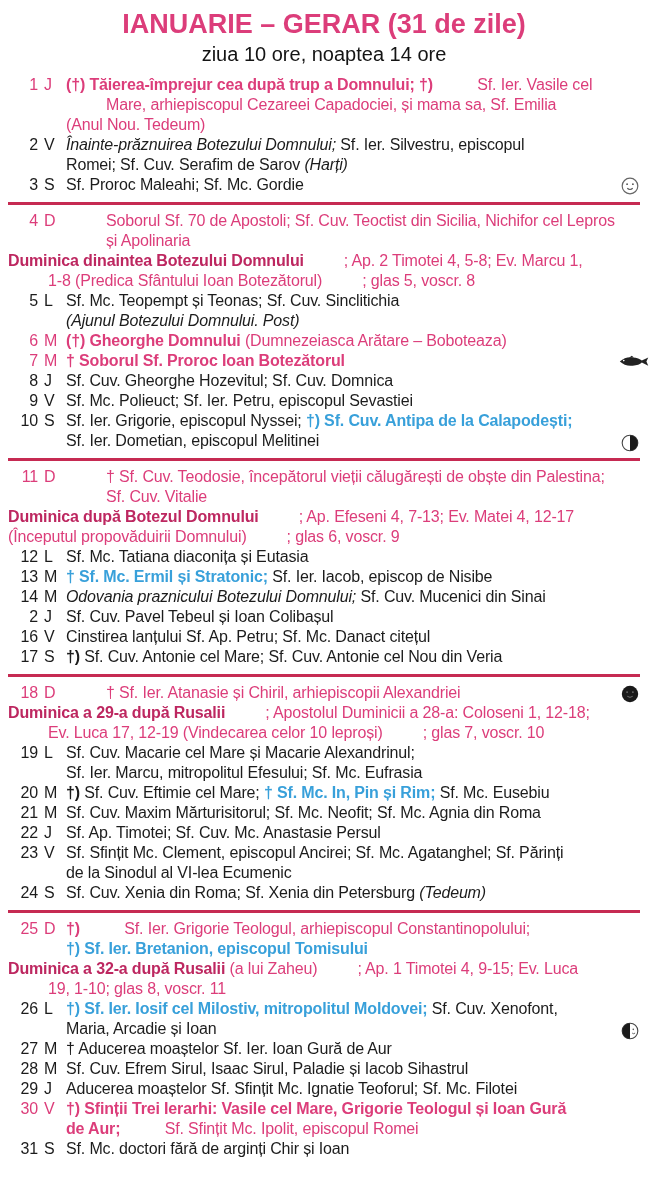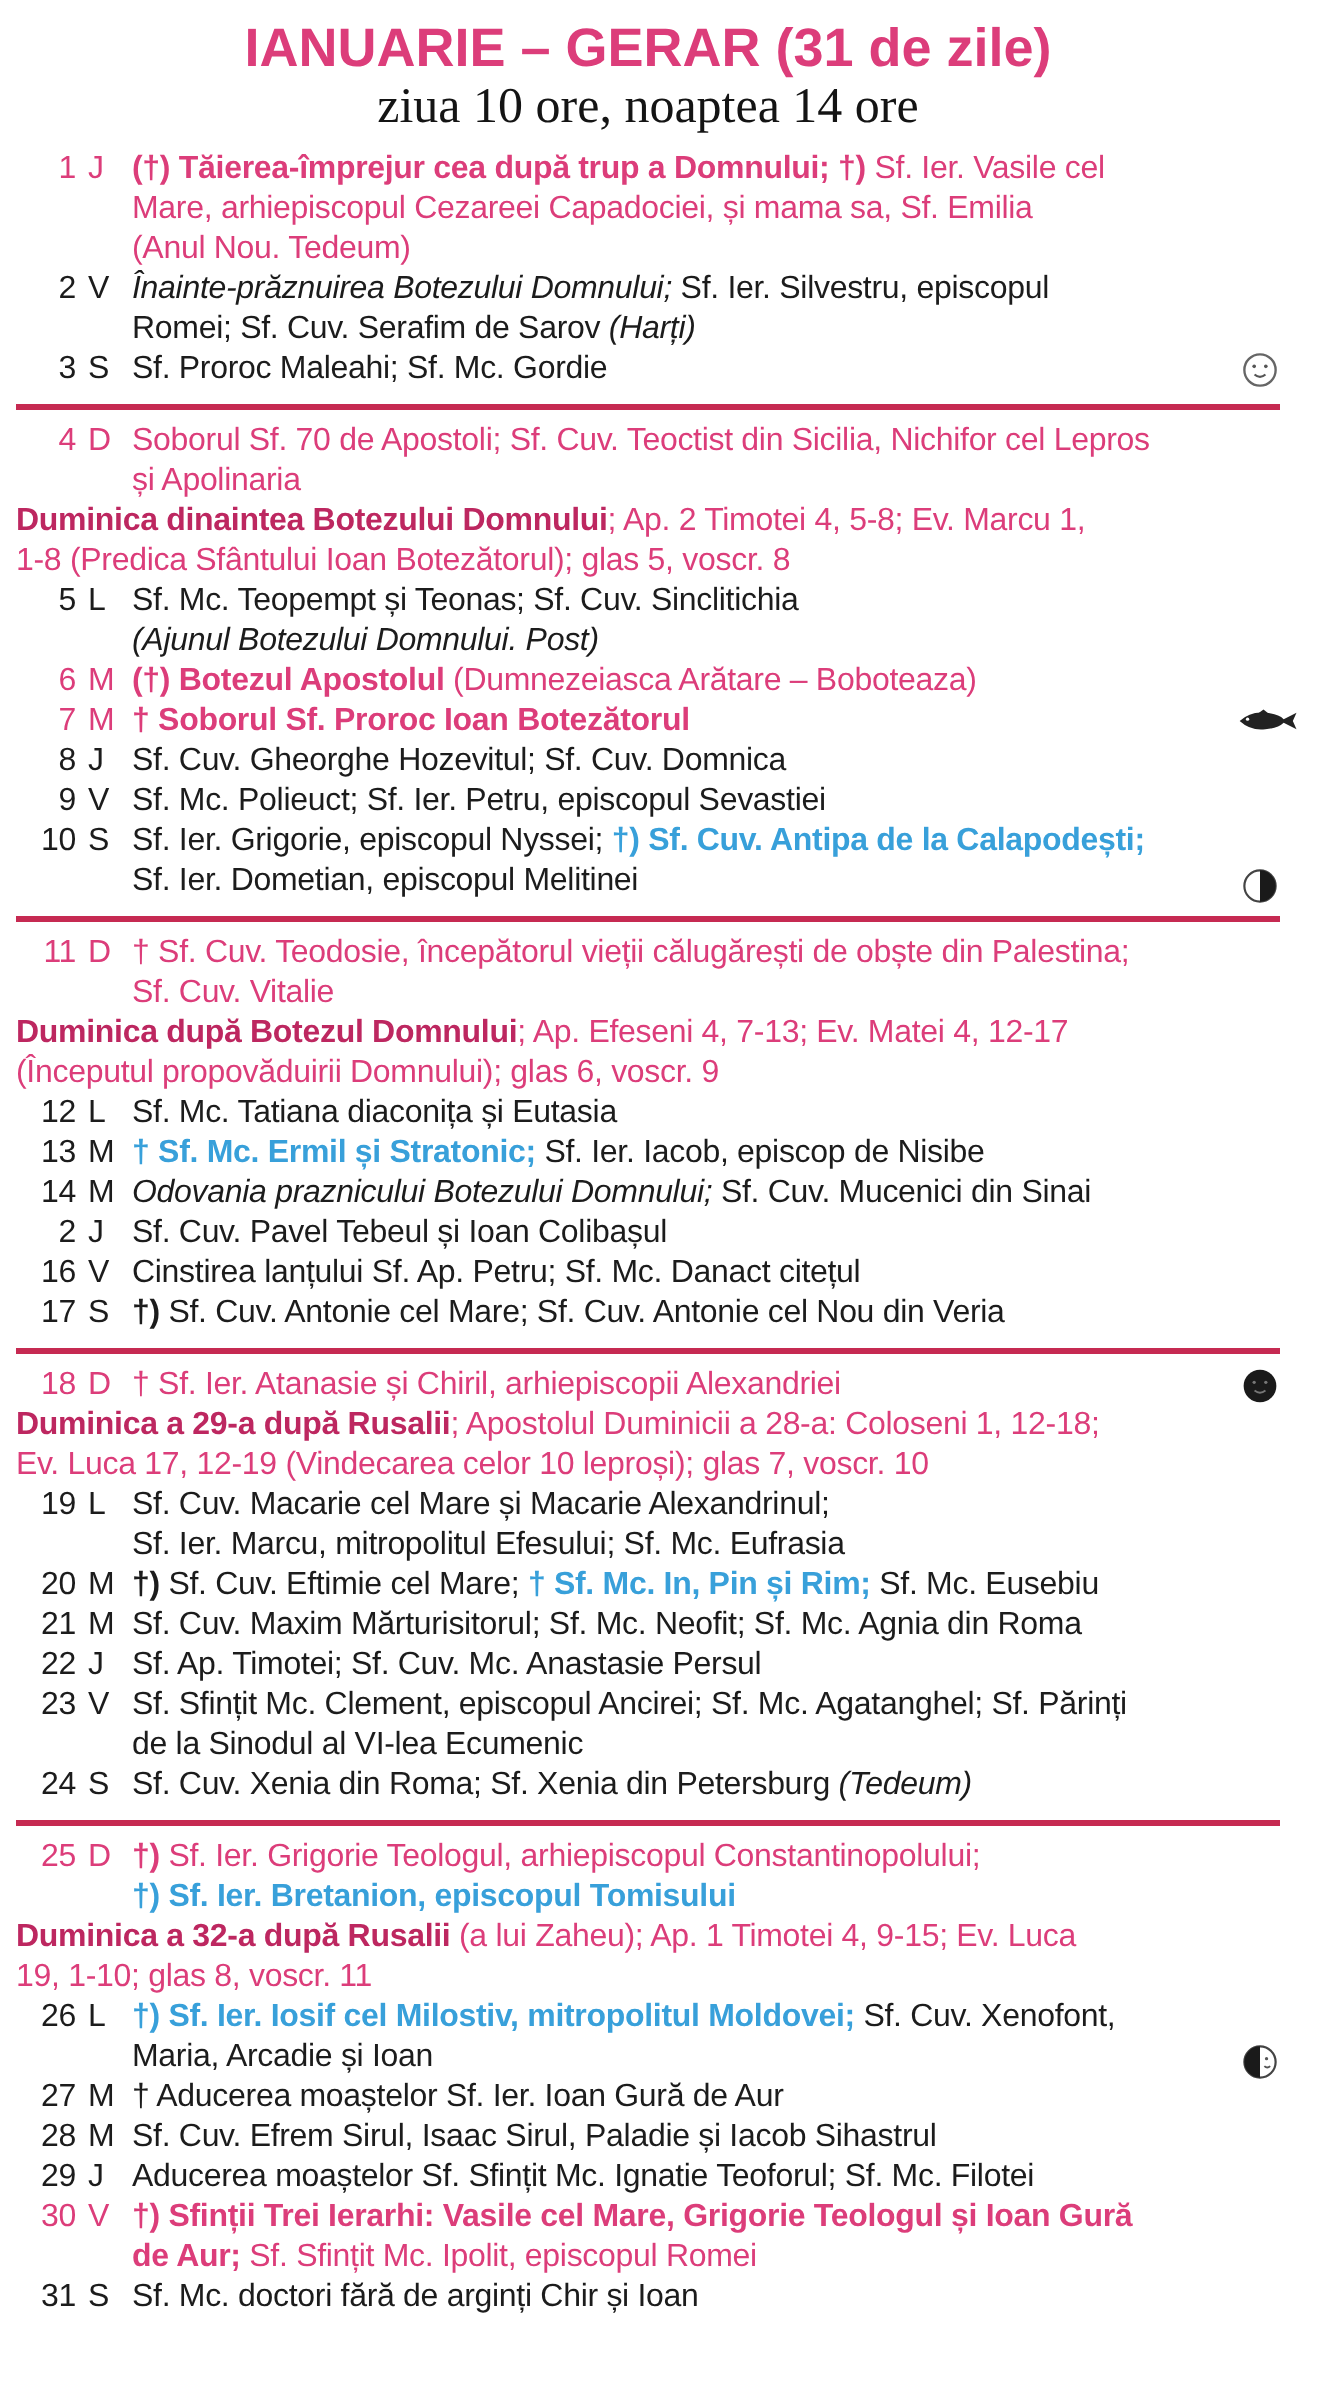--- a/index.html
+++ b/index.html
@@ -6,38 +6,38 @@
   body{
     width:660px;height:1202px;overflow:hidden;
     font-family:"Liberation Sans",sans-serif;
     color:var(--black,#1c1c1c);
   }
   .page{padding:8px 20px 0 8px;}
   .title{
     font-size:27px;font-weight:bold;text-align:center;
     color:var(--red,#dc3d7a);line-height:32px;
   }
-  .subtitle{font-size:25px;text-align:center;line-height:24px;margin-top:2px;color:#141414;font-family:Liberation Serif, serif;}
+  .subtitle{font-size:20px;text-align:center;line-height:24px;margin-top:2px;color:#141414;}
   .calbody{margin-top:9px;font-size:16px;line-height:20px;letter-spacing:-0.15px;}
   .rule{height:3px;background:var(--rule,#c62a52);margin:7px 0 6px 0;}
   .row{position:relative;display:flex;align-items:flex-start;}
   .daycol{flex:none;width:58px;display:flex;}
   .num{width:30px;text-align:right;}
   .dow{margin-left:6px;}
   .red{color:var(--red,#dc3d7a);}
   .txt{flex:1;min-width:0;}
   .icon{position:absolute;right:0;width:22px;text-align:right;}
   .icon.top{top:0;}
   .icon.bottom{bottom:-2px;}
   .icon svg{vertical-align:middle;}
   
   .s-k{color:var(--black,#1c1c1c);}
   .s-kb{color:var(--black,#1c1c1c);font-weight:bold;}
   .s-ki{color:var(--black,#1c1c1c);font-style:italic;margin-top:28px;}
-  .s-r{color:var(--red,#dc3d7a);}
+  .s-r{color:var(--red,#dc3d7a);margin-left:40px;}
   .s-rb{color:var(--red,#dc3d7a);font-weight:bold;}
   .s-ri{color:var(--red,#dc3d7a);}
   .s-bl{color:var(--blue,#38a0da);font-weight:bold;}
   .s-h{color:var(--crimson,#bd2760);font-weight:bold;}
 </style>
 </head>
 <body>
 
 <div class="page">
   <div class="title">IANUARIE – GERAR (31 de zile)</div>
@@ -86,21 +86,21 @@
           <span class="num">5</span>
           <span class="dow">L</span>
         </div>
         <div class="txt"><span class="s-k">Sf. Mc. Teopempt și Teonas; Sf. Cuv. Sinclitichia</span><br><span class="s-ki">(Ajunul Botezului Domnului. Post)</span></div>
       </div>
       <div class="row">
         <div class="daycol">
           <span class="num red">6</span>
           <span class="dow red">M</span>
         </div>
-        <div class="txt"><span class="s-rb">(†) Botezul Apostolul </span><span class="s-ri">(Dumnezeiasca Arătare – Boboteaza)</span></div>
+        <div class="txt"><span class="s-rb">(†) Gheorghe Domnului </span><span class="s-ri">(Dumnezeiasca Arătare – Boboteaza)</span></div>
       </div>
       <div class="row">
         <div class="daycol">
           <span class="num red">7</span>
           <span class="dow red">M</span>
         </div>
         <div class="txt"><span class="s-rb">† Soborul Sf. Proroc Ioan Botezătorul</span></div>
         <span class="icon top"><svg width="33" height="13" viewBox="0 0 36 14">
             <path d="M2 7 Q8 1.5 16 2.5 Q23 3 26 6 L33 2.5 L31 7 L33 11.5 L26 8 Q23 11 16 11.5 Q8 12.5 2 7 Z" fill="#222"></path>
             <path d="M12 2.9 L15 0.7 L17.4 2.6 Z" fill="#222"></path>

